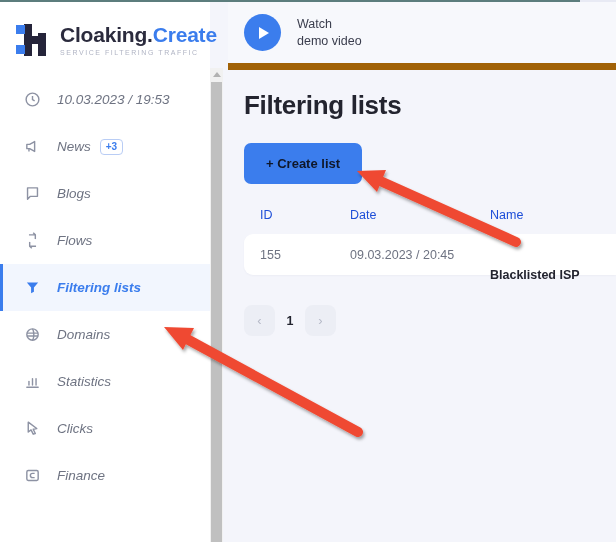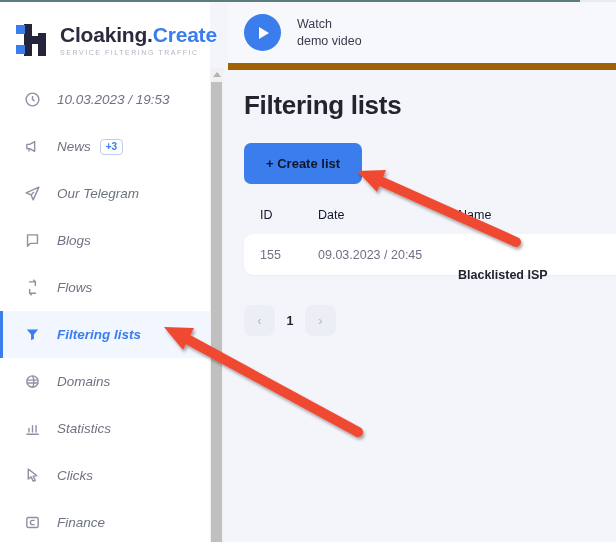--- a/index.html
+++ b/index.html
@@ -201,25 +201,25 @@
     font-size: 13px; font-weight: bold;
     padding: 13px 22px;
     border-radius: 7px;
     border: none;
     font-family: "Liberation Sans", sans-serif;
   }
 
   .table { margin-top: 24px; }
   .thead {
     display: flex;
-    font-size: 12.5px; color: #0f172a;
+    font-size: 12.5px; color: #1d4ed8;
     padding: 0 0 0 16px;
   }
   .col-id   { width: 58px; flex: none; }
-  .col-date { width: 140px; flex: none; }
+  .col-date { width: 140px; flex: none; margin-left: 32px; }
   .col-name { flex: 1; }
   .trow {
     display: flex; align-items: center;
     margin-top: 12px;
     background: #fff;
     border-radius: 9px 0 0 9px;
     height: 41px;
     padding-left: 16px;
     font-size: 12.5px;
     color: #6e7382;
@@ -295,29 +295,20 @@
         <span class="nav-ico">
           <svg width="17" height="17" viewBox="0 0 24 24" fill="none" stroke="currentColor" stroke-width="2" stroke-linejoin="round">
             <path d="M4 9v6h4l7 4V5L8 9H4z"></path>
               <path d="M7 15v4"></path>
           </svg>
         </span>
         <span class="nav-label">News</span>
         <span class="badge">+3</span>
       </div>
 
-      <div class="nav-item">
-        <span class="nav-ico">
-          <svg width="17" height="17" viewBox="0 0 24 24" fill="none" stroke="currentColor" stroke-width="2" stroke-linejoin="round">
-            <path d="M21 3L3 11l7 3 3 7 8-18z"></path>
-              <path d="M10 14l4-4"></path>
-          </svg>
-        </span>
-        <span class="nav-label">Our Telegram</span>
-      </div>
 
       <div class="nav-item">
         <span class="nav-ico">
           <svg width="17" height="17" viewBox="0 0 24 24" fill="none" stroke="currentColor" stroke-width="2" stroke-linejoin="round">
             <path d="M5 4h14v12H9l-4 4V4z"></path>
           </svg>
         </span>
         <span class="nav-label">Blogs</span>
       </div>
 

